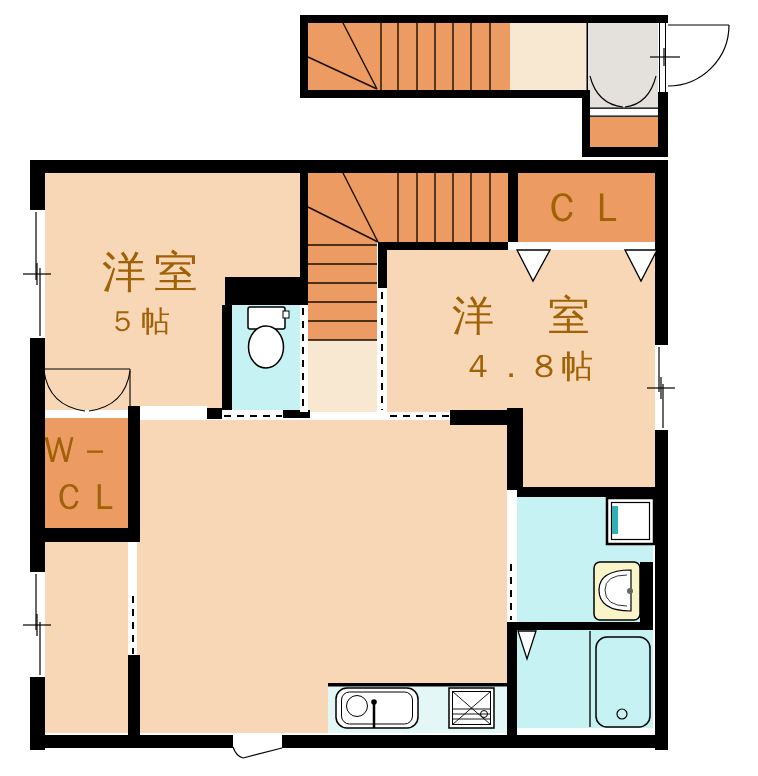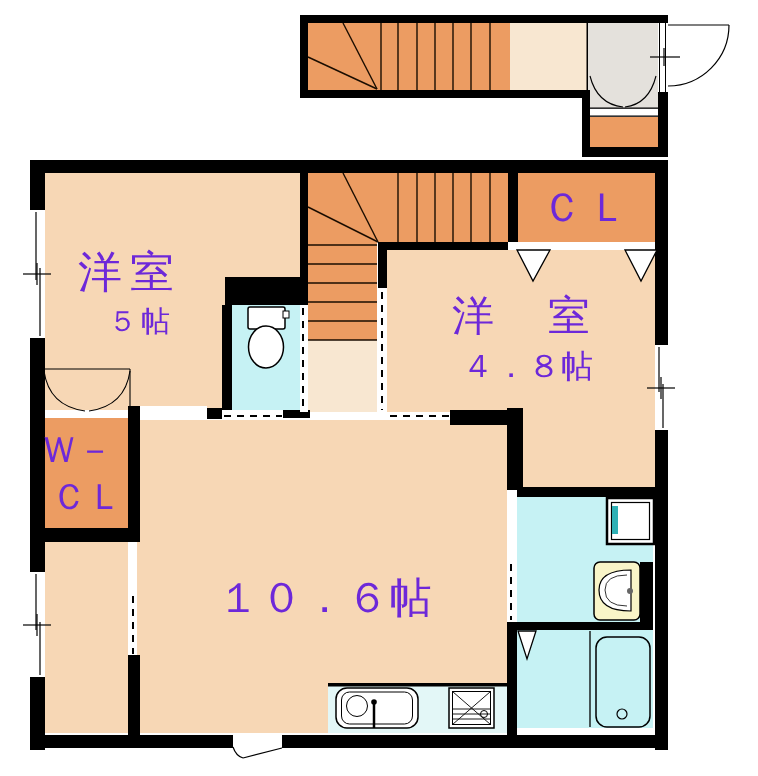--- a/index.html
+++ b/index.html
@@ -3,21 +3,21 @@
 <meta charset="utf-8">
 <style>
   html,body{margin:0;padding:0;background:#ffffff;}
   #stage{
     position:relative;width:758px;height:776px;background:#fff;overflow:hidden;
     font-family:"DejaVu Sans","Liberation Sans",sans-serif;
   }
   #plan-svg{position:absolute;left:0;top:0;}
   .lbl{
     position:absolute;transform:translate(-50%,-50%);
-    color:#6d28d9;font-weight:500;white-space:nowrap;line-height:1;
+    color:#a16207;font-weight:500;white-space:nowrap;line-height:1;
     font-family:"DejaVu Sans","Liberation Sans",sans-serif;
   }
 </style>
 </head>
 <body>
 
 <div id="stage">
 <svg id="plan-svg" width="758" height="776" viewBox="0 0 758 776">
 
   <g>
@@ -224,25 +224,24 @@
       <circle cx="484" cy="714" r="3.5" fill="none" stroke="#000" stroke-width="1"></circle>
     </g>
 
     <g stroke="#000" stroke-width="1.2" fill="none">
       <path d="M233,747 Q236,756 243,758"></path>
       <line x1="243" y1="758" x2="282" y2="748"></line>
     </g>
   </g>
 </svg>
 
-  <div class="lbl" style="left:130px;top:272px;font-size:44px;letter-spacing:8px">洋室</div>
+  <div class="lbl" style="left:154px;top:272px;font-size:44px;letter-spacing:8px">洋室</div>
   <div class="lbl" style="left:141px;top:321px;font-size:29px;letter-spacing:4px">５帖</div>
 
   <div class="lbl" style="left:588px;top:207px;font-size:40px;letter-spacing:6px">ＣＬ</div>
 
   <div class="lbl" style="left:524px;top:316px;font-size:42px;letter-spacing:6px">洋　室</div>
   <div class="lbl" style="left:528px;top:366px;font-size:32px;letter-spacing:1px">４．８帖</div>
 
   <div class="lbl" style="left:77px;top:450px;font-size:36px">Ｗ－</div>
   <div class="lbl" style="left:87px;top:497px;font-size:36px">ＣＬ</div>
 
-  <div class="lbl" style="left:325px;top:598px;font-size:42px;letter-spacing:1px">１０．６帖</div>
 </div>
 
 </body></html>

